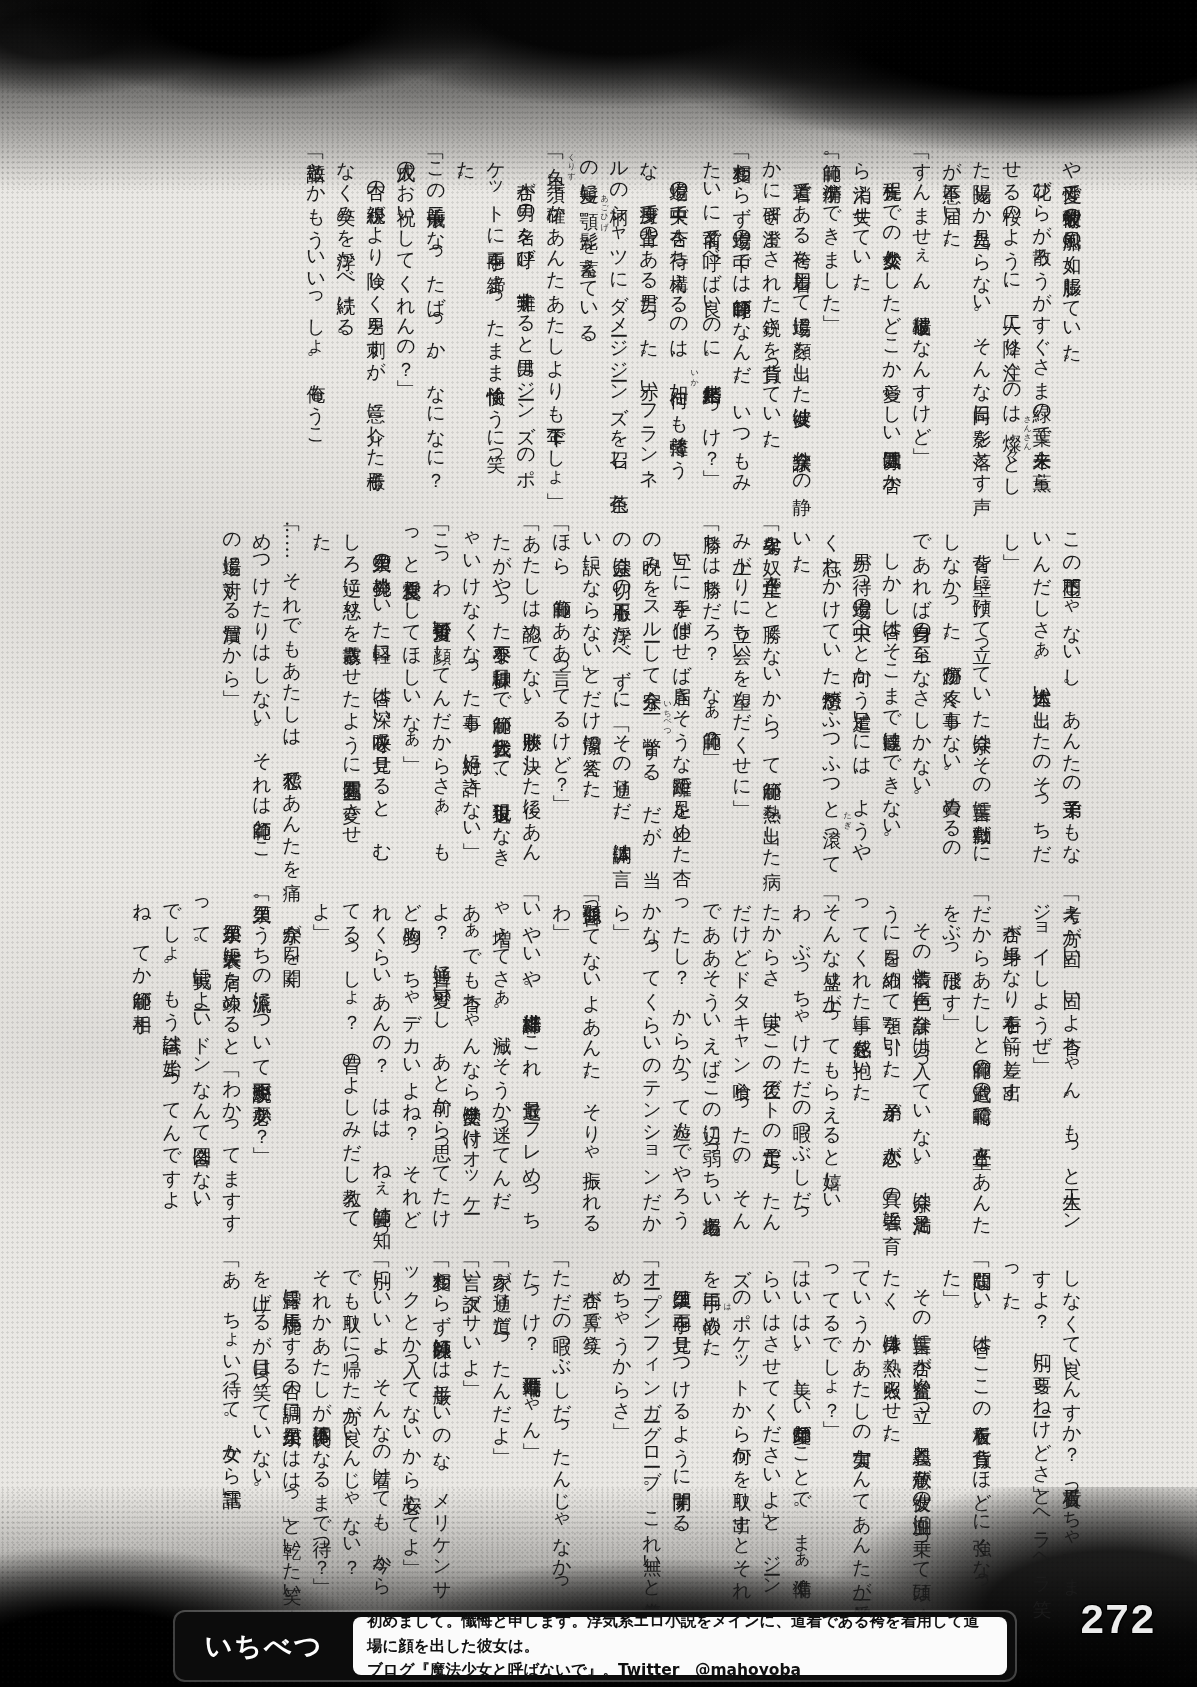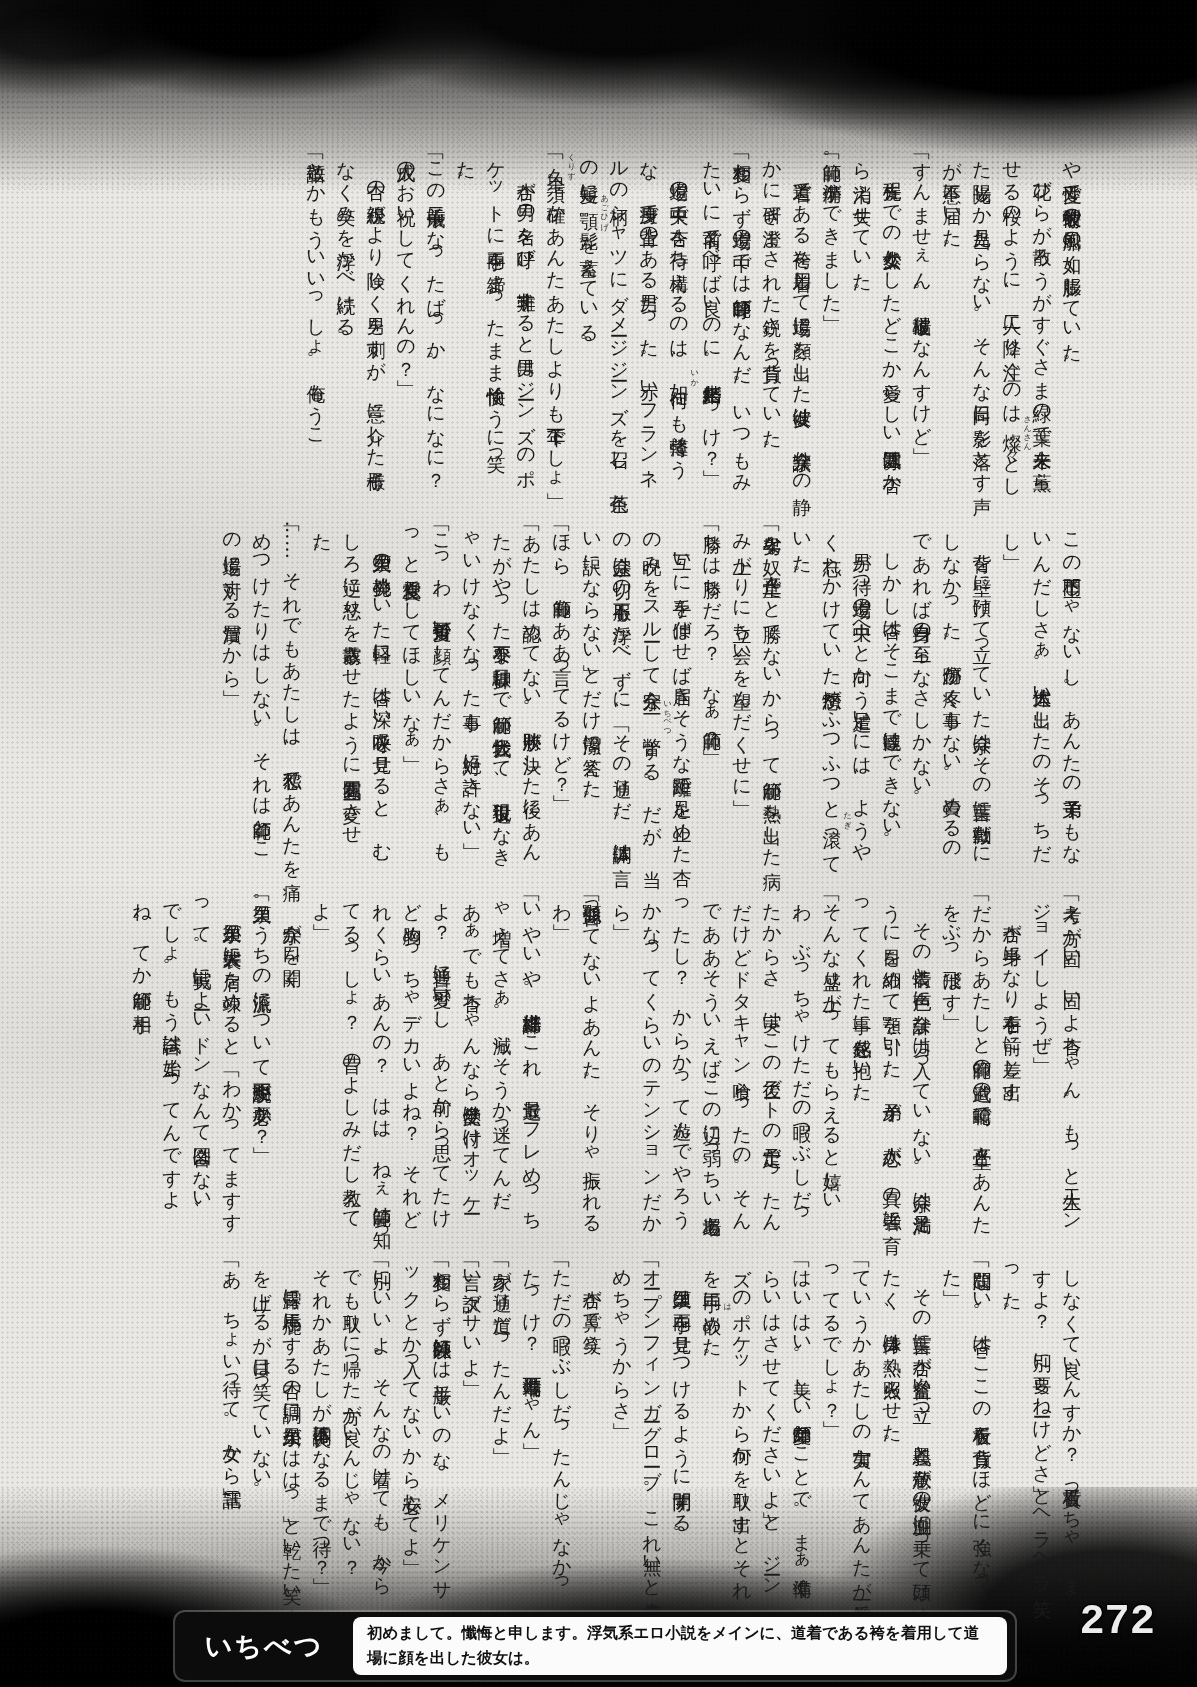--- a/index.html
+++ b/index.html
@@ -147,17 +147,18 @@
       <p>「相変わらず師範以外には手厳しいのな。メリケンサックとか入ってないから安心してよ」</p>
       <p>「別にいいよ。そんなの着けても。今からでも取りに帰った方が良いんじゃない？　それかあたしが体調不良になるまで待つ？」</p>
       <p>　露骨に小馬鹿にする杏の口調に久里須が「ははっ」と乾いた笑い声を上げるが目は笑っていない。</p>
       <p>「あ、ちょい待って。女から電話」</p>
     </div>
 
   <div id="footer-bar">
     <div id="footer-label">いちべつ</div>
     <div id="footer-box">
       <div>初めまして。懺悔と申します。浮気系エロ小説をメインに、道着である袴を着用して道場に顔を出した彼女は。</div>
+      <div>ブログ『魔法少女と呼ばないで』。Twitter　@mahoyoba</div>
     </div>
   </div>
 
   <div id="page-number">272</div>
 </div>
 
 </body></html>

